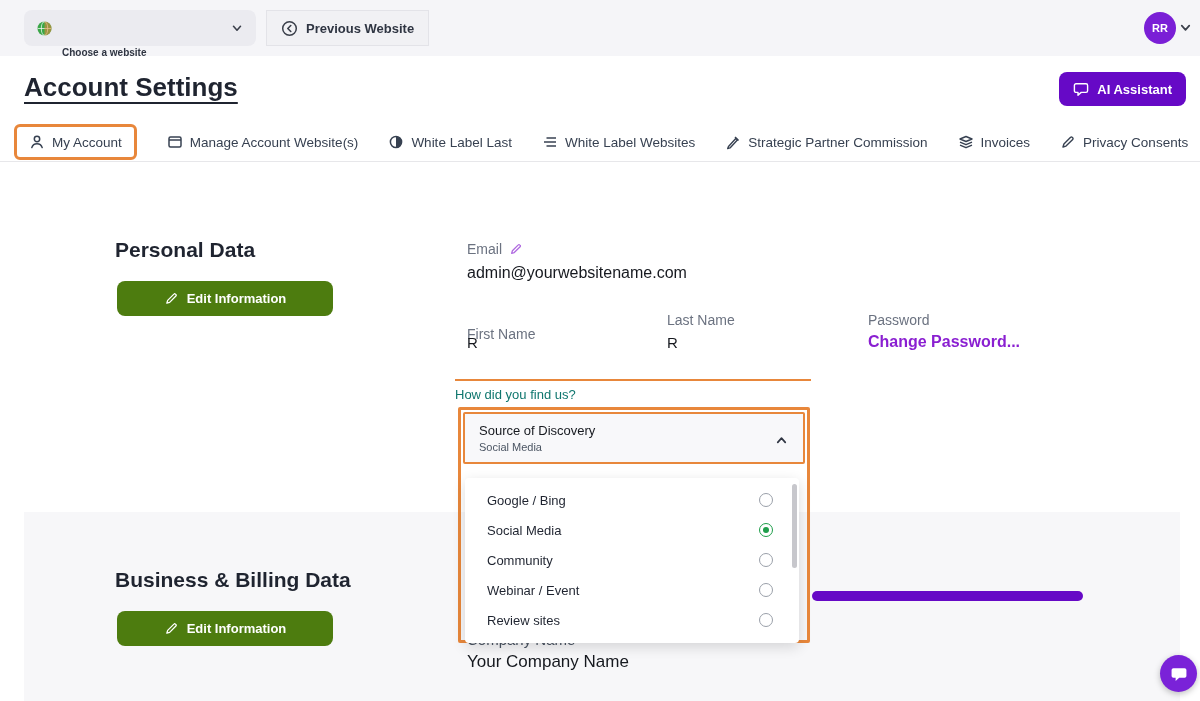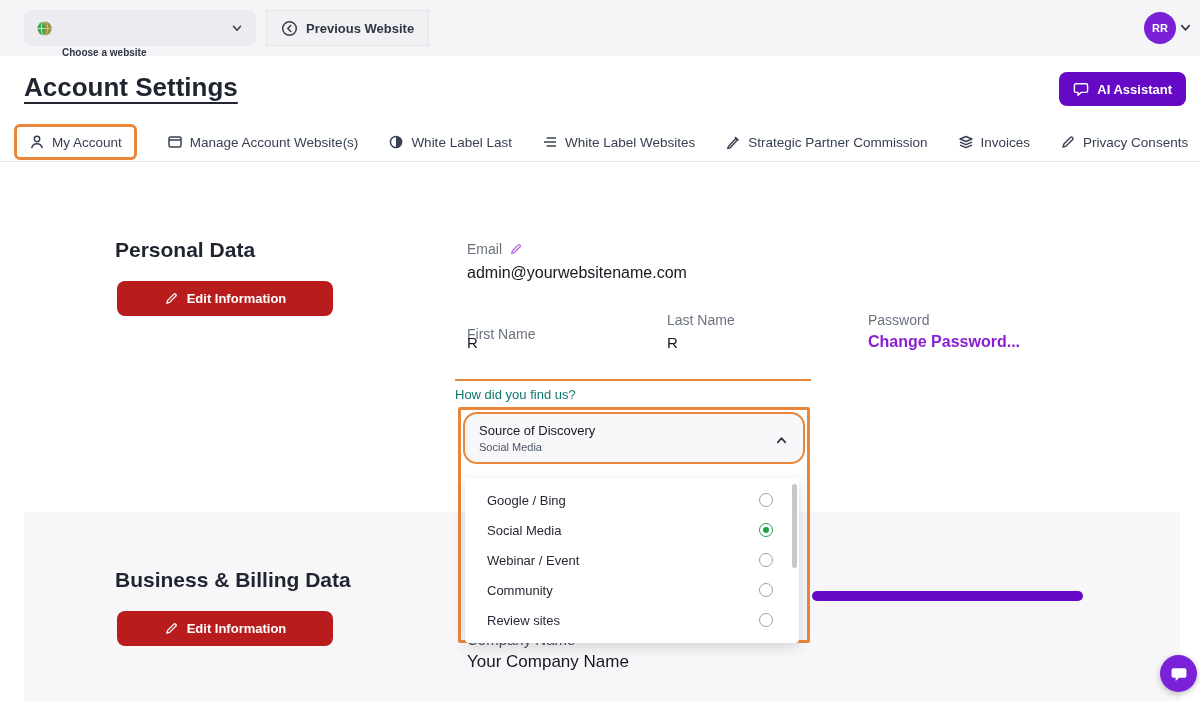--- a/index.html
+++ b/index.html
@@ -20,21 +20,21 @@
   .page-title { position:absolute; left:24px; top:72px; font-size:26px; font-weight:700; color:#1f2430; text-decoration:underline; text-decoration-thickness:2px; text-underline-offset:6px; }
   .ai-btn { position:absolute; right:14px; top:72px; height:34px; background:#6609c6; color:#fff; border:none; border-radius:8px; font-size:13px; font-weight:700; display:flex; align-items:center; gap:8px; padding:0 14px; cursor:pointer; font-family:inherit; }
 
   
   .tabs { position:absolute; left:14px; top:122px; right:0; height:40px; display:flex; align-items:center; gap:30px; }
   .tab { display:flex; align-items:center; gap:7px; font-size:13.5px; color:#374151; cursor:pointer; white-space:nowrap; }
   .tab.active-box { border:3px solid #e8873b; border-radius:6px; padding:7px 12px; }
   .tabs-underline { position:absolute; left:0; top:161px; width:1200px; height:1px; background:#e7e7ea; }
 
   
-  .purple-btn { height:35px; width:216px; background:#b91c1c; color:#fff; border:none; border-radius:8px; font-size:13px; font-weight:700; display:flex; align-items:center; justify-content:center; gap:8px; cursor:pointer; font-family:inherit; }
+  .purple-btn { height:35px; width:216px; background:#4d7c0f; color:#fff; border:none; border-radius:8px; font-size:13px; font-weight:700; display:flex; align-items:center; justify-content:center; gap:8px; cursor:pointer; font-family:inherit; }
 
   .section-title { font-size:21px; font-weight:700; color:#1f2430; }
   .field-label { font-size:14px; color:#6b7280; }
   .field-value { font-size:15px; color:#16191f; }
 
   
   .personal-title { position:absolute; left:115px; top:238px; }
   .edit-btn-1 { position:absolute; left:117px; top:281px; }
   .email-label { position:absolute; left:467px; top:241px; display:flex; align-items:center; gap:7px; }
   .email-value { position:absolute; left:467px; top:264px; font-size:16px; }
@@ -43,21 +43,21 @@
   .ln-label { position:absolute; left:667px; top:312px; }
   .ln-value { position:absolute; left:667px; top:334px; }
   .pw-label { position:absolute; left:868px; top:312px; }
   .pw-link { position:absolute; left:868px; top:333px; font-size:16px; font-weight:700; color:#8a1fd1; cursor:pointer; }
 
   .findus { position:absolute; left:455px; top:379px; width:356px; border-top:2px solid #e8873b; padding-top:6px; }
   .findus .lbl { font-size:13px; color:#0f766e; }
 
   
   .dd-frame { position:absolute; left:458px; top:407px; width:352px; height:236px; border:3px solid #e8873b; border-radius:2px; z-index:10; }
-  .dd-header { position:absolute; left:2px; right:2px; top:2px; height:52px; background:#f8f8fa; border:2px solid #e8873b; border-radius:14px; padding:9px 14px; cursor:pointer; }
+  .dd-header { position:absolute; left:2px; right:2px; top:2px; height:52px; background:#f8f8fa; border:2px solid #e8873b; border-radius:2px; padding:9px 14px; cursor:pointer; }
   .dd-header .ttl { font-size:13px; font-weight:500; color:#16191f; }
   .dd-header .sub { font-size:11px; color:#4b5563; margin-top:3px; }
   .dd-chevup { position:absolute; right:14px; top:19px; }
   .dd-panel { position:absolute; left:4px; right:8px; top:68px; background:#fff; border-radius:4px; box-shadow:0 4px 14px rgba(0,0,0,.14); padding:7px 0 8px 0; }
   .dd-row { height:30px; display:flex; align-items:center; padding:0 26px 0 22px; cursor:pointer; }
   .dd-row .lbl { flex:1; font-size:13px; color:#1f2430; }
   .radio { width:14px; height:14px; border-radius:50%; border:1.5px solid #9aa0a9; position:relative; }
   .radio.checked { border-color:#1e9e4a; }
   .radio.checked::after { content:""; position:absolute; left:3px; top:3px; width:6px; height:6px; border-radius:50%; background:#1e9e4a; }
   .dd-scrollbar { position:absolute; right:2px; top:6px; width:5px; height:84px; background:#c7c7cc; border-radius:3px; }
@@ -249,25 +249,25 @@
     <div class="dd-panel">
       <div class="dd-row">
         <span class="lbl">Google / Bing</span>
         <span class="radio"></span>
       </div>
       <div class="dd-row">
         <span class="lbl">Social Media</span>
         <span class="radio checked"></span>
       </div>
       <div class="dd-row">
+        <span class="lbl">Community</span>
+        <span class="radio"></span>
+      </div>
+      <div class="dd-row">
         <span class="lbl">Webinar / Event</span>
-        <span class="radio"></span>
-      </div>
-      <div class="dd-row">
-        <span class="lbl">Community</span>
         <span class="radio"></span>
       </div>
       <div class="dd-row">
         <span class="lbl">Review sites</span>
         <span class="radio"></span>
       </div>
       <div class="dd-scrollbar"></div>
     </div>
   </div>
 

